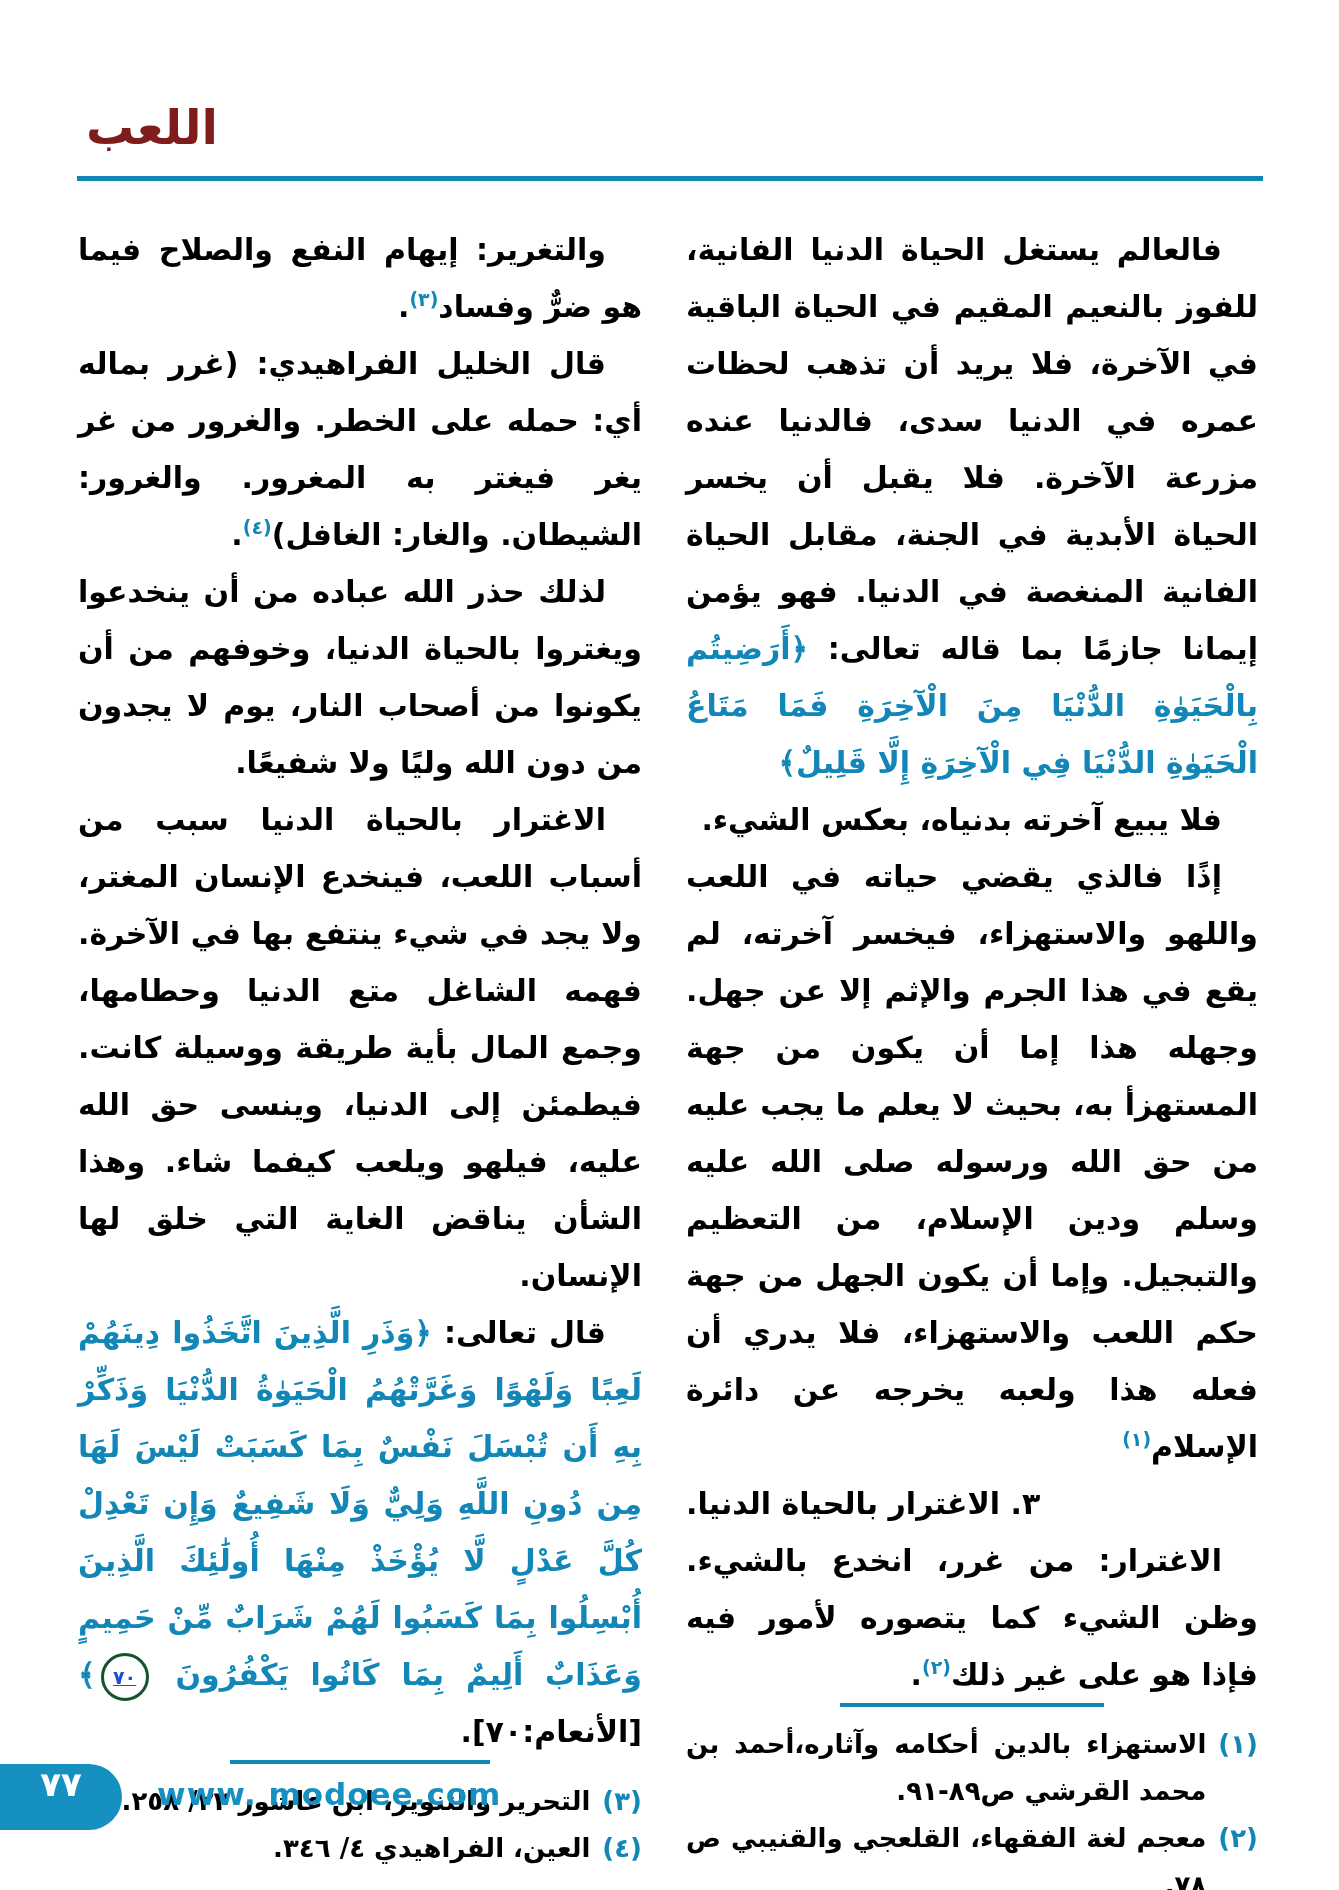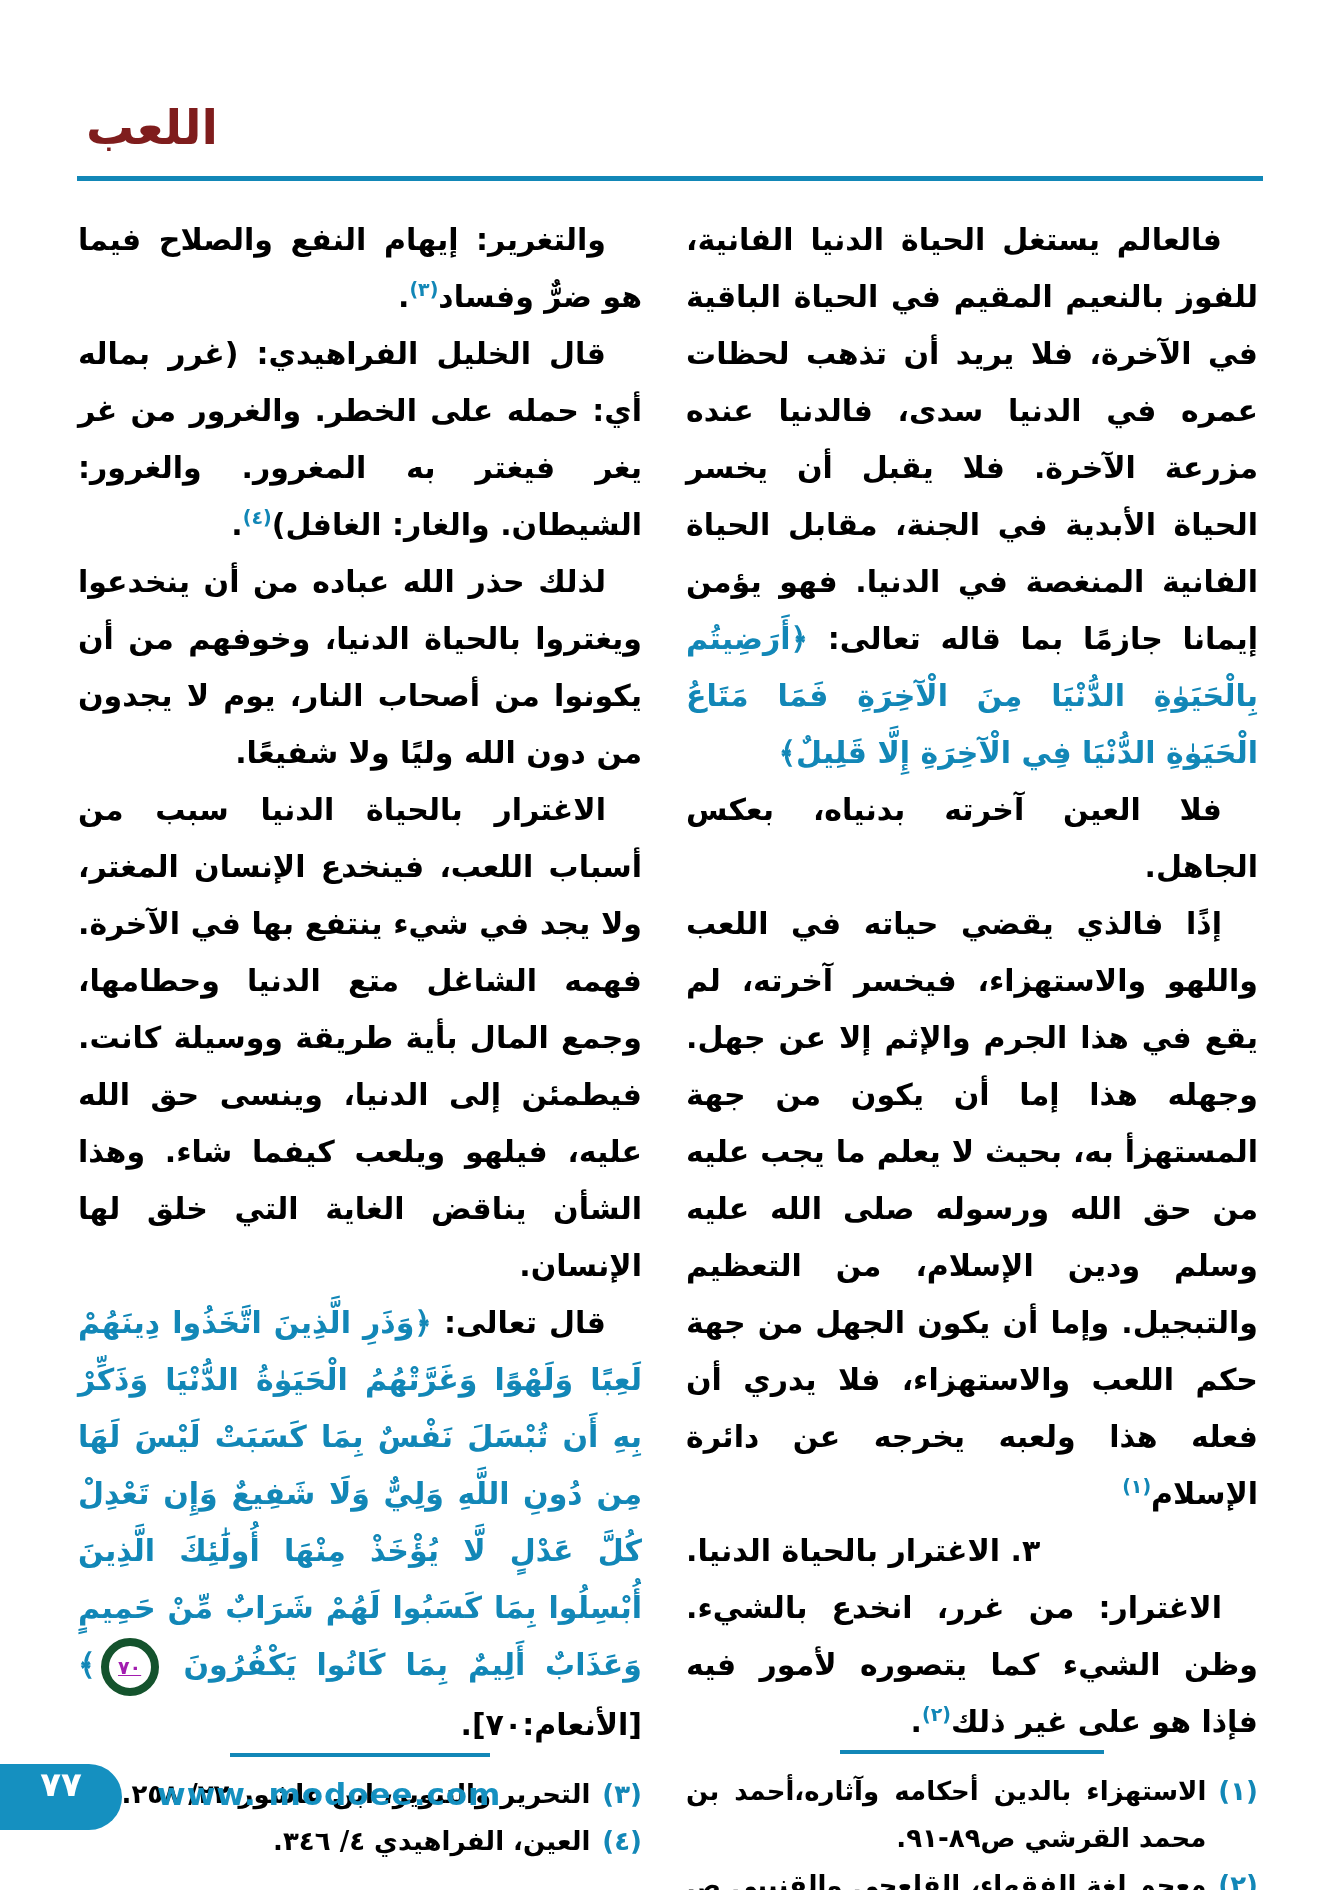--- a/index.html
+++ b/index.html
@@ -8,37 +8,37 @@
     font-family:"DejaVu Sans",sans-serif;direction:rtl;overflow:hidden;color:#000;
   }
   .page-title{
     position:absolute;left:86px;top:92px;font-size:48px;font-weight:700;
     color:#7f1d1d;line-height:70px;
   }
   .header-rule{
     position:absolute;left:77px;top:176px;width:1186px;height:5px;background:#1287b7;
   }
   .col{
-    position:absolute;top:211px;display:flex;flex-direction:column;
+    position:absolute;top:221px;display:flex;flex-direction:column;
     font-size:30px;font-weight:700;line-height:57px;
     text-align:justify;color:#000;
   }
   .col-right{right:81px;width:572px;height:1580px;}
   .col-left{left:78px;width:564px;height:1570px;}
   .col p{margin:0;text-indent:36px;}
   .citation-line{text-indent:0;text-align:right;}
   .section-heading{text-align:left;text-indent:0;font-weight:700;}
   .quran{color:#1287b7;}
   sup.ref{
     color:#1287b7;font-size:19px;line-height:0;vertical-align:super;font-weight:700;
   }
   .verse-num{
     display:inline-flex;align-items:center;justify-content:center;
-    width:42px;height:42px;border:8px solid #14532d;border-radius:50%;
-    color:#a21caf;font-size:19px;vertical-align:middle;margin:0 5px;line-height:normal;
+    width:42px;height:42px;border:3px solid #14532d;border-radius:50%;
+    color:#1d4ed8;font-size:19px;vertical-align:middle;margin:0 5px;line-height:normal;
     text-indent:0;
     text-decoration:underline;
   }
   .fns{margin-top:auto;font-size:26px;line-height:47px;font-weight:700;}
   .fn-rule{width:46%;height:4px;background:#1287b7;margin:0 auto 14px auto;}
   .fn{display:flex;gap:12px;align-items:flex-start;}
   .fn-num{color:#1287b7;flex:0 0 auto;}
   .fn-text{flex:1;text-align:justify;}
   .page-badge{
     position:absolute;left:0;top:1764px;width:122px;height:66px;background:#1590c0;
@@ -53,21 +53,21 @@
 </head>
 <body>
 
 <div class="page">
 
   <div class="page-title">اللعب</div>
   <div class="header-rule"></div>
 
   <div class="col col-right">
     <p><span>فالعالم يستغل الحياة الدنيا الفانية، للفوز بالنعيم المقيم في الحياة الباقية في الآخرة، فلا يريد أن تذهب لحظات عمره في الدنيا سدى، فالدنيا عنده مزرعة الآخرة. فلا يقبل أن يخسر الحياة الأبدية في الجنة، مقابل الحياة الفانية المنغصة في الدنيا. فهو يؤمن إيمانا جازمًا بما قاله تعالى: </span><span class="quran">﴿أَرَضِيتُم بِالْحَيَوٰةِ الدُّنْيَا مِنَ الْآخِرَةِ فَمَا مَتَاعُ الْحَيَوٰةِ الدُّنْيَا فِي الْآخِرَةِ إِلَّا قَلِيلٌ﴾</span></p>
-    <p>فلا العين آخرته بدنياه، بعكس الجاهل.</p>
+    <p>فلا يبيع آخرته بدنياه، بعكس الشيء.</p>
     <p><span>إذًا فالذي يقضي حياته في اللعب واللهو والاستهزاء، فيخسر آخرته، لم يقع في هذا الجرم والإثم إلا عن جهل. وجهله هذا إما أن يكون من جهة المستهزأ به، بحيث لا يعلم ما يجب عليه من حق الله ورسوله صلى الله عليه وسلم ودين الإسلام، من التعظيم والتبجيل. وإما أن يكون الجهل من جهة حكم اللعب والاستهزاء، فلا يدري أن فعله هذا ولعبه يخرجه عن دائرة الإسلام</span><sup class="ref">(١)</sup></p>
     <div class="section-heading">٣. الاغترار بالحياة الدنيا.</div>
     <p><span>الاغترار: من غرر، انخدع بالشيء. وظن الشيء كما يتصوره لأمور فيه فإذا هو على غير ذلك</span><sup class="ref">(٢)</sup><span>.</span></p>
 
     <div class="fns">
       <div class="fn-rule"></div>
       <div class="fn">
         <span class="fn-num">(١)</span>
         <span class="fn-text">الاستهزاء بالدين أحكامه وآثاره،أحمد بن محمد القرشي ص٨٩-٩١.</span>
       </div>

